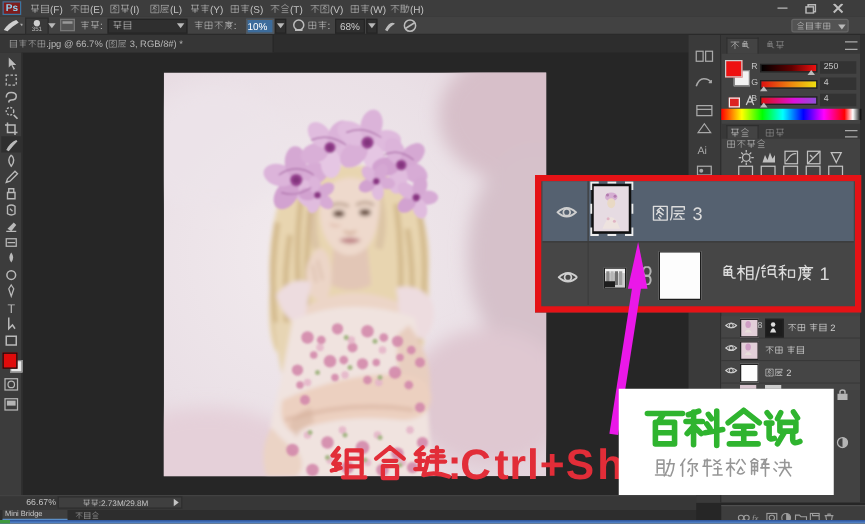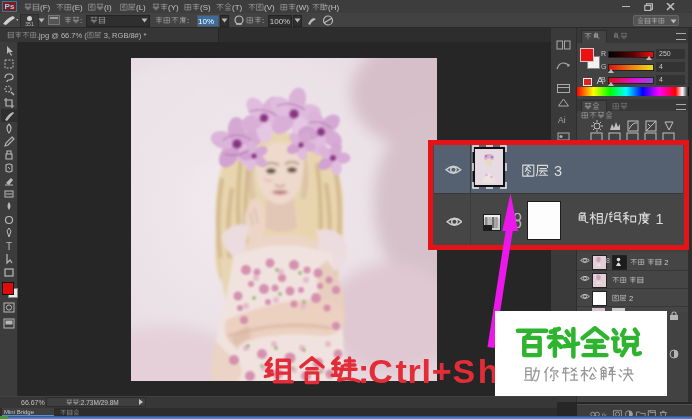--- a/index.html
+++ b/index.html
@@ -128,21 +128,21 @@
     </svg>
 <svg class="abs" style="left:233px;top:15px" width="12" height="11">
       <circle cx="6" cy="5" r="4" fill="none" stroke="#bbb" stroke-width="1.2"></circle>
       <path d="M3,9 L9,9" stroke="#bbb" stroke-width="1.5"></path>
     </svg>
 <svg style="position:absolute;left:246px;top:16px;overflow:visible" width="22" height="10">
       <path transform="translate(0.3,0.6) scale(0.0736)" d="M14,14 H86 V86 H14 Z M14,50 H86 M50,14 V86" fill="none" stroke="#c4c4c4" stroke-width="6" stroke-linecap="round" stroke-linejoin="round"></path>
       <path transform="translate(8.3,0.6) scale(0.0736)" d="M10,16 H90 M50,6 V90 M20,40 H80 M20,64 H80" fill="none" stroke="#c4c4c4" stroke-width="6" stroke-linecap="round" stroke-linejoin="round"></path>
       <text x="16.0" y="7.4" font-family="Liberation Sans, sans-serif" font-size="8" font-weight="normal" fill="#c4c4c4">:</text>
     </svg>
-<div class="abs" style="left:268px;top:14.5px;width:24px;height:12px;background:#2f2f2f;border:1px solid #242424;box-sizing:border-box;color:#ccc;font-size:8px;text-align:center;line-height:11px">100%</div>
+<div class="abs" style="left:268px;top:14.5px;width:24px;height:12px;background:#2f2f2f;border:1px solid #242424;box-sizing:border-box;color:#ccc;font-size:8px;text-align:center;line-height:11px">68%</div>
 <div class="abs" style="left:293px;top:14.5px;width:9px;height:12px;background:#2f2f2f;border:1px solid #242424;box-sizing:border-box"></div>
 <svg class="abs" style="left:294px;top:18px" width="7" height="5">
       <path d="M0.5,0.5 L6.5,0.5 L3.5,4.5 Z" fill="#b9b9b9"></path>
     </svg>
 <svg class="abs" style="left:306px;top:15px" width="12" height="11">
       <path d="M2,9 Q6,1 10,4 Q6,6 4,10 Z" fill="#bbb"></path>
     </svg>
 <svg class="abs" style="left:322px;top:15px" width="12" height="11">
       <circle cx="6" cy="5.5" r="4.5" fill="none" stroke="#bbb" stroke-width="1.2"></circle>
       <path d="M2,8 L10,3" stroke="#bbb" stroke-width="1.2"></path>

